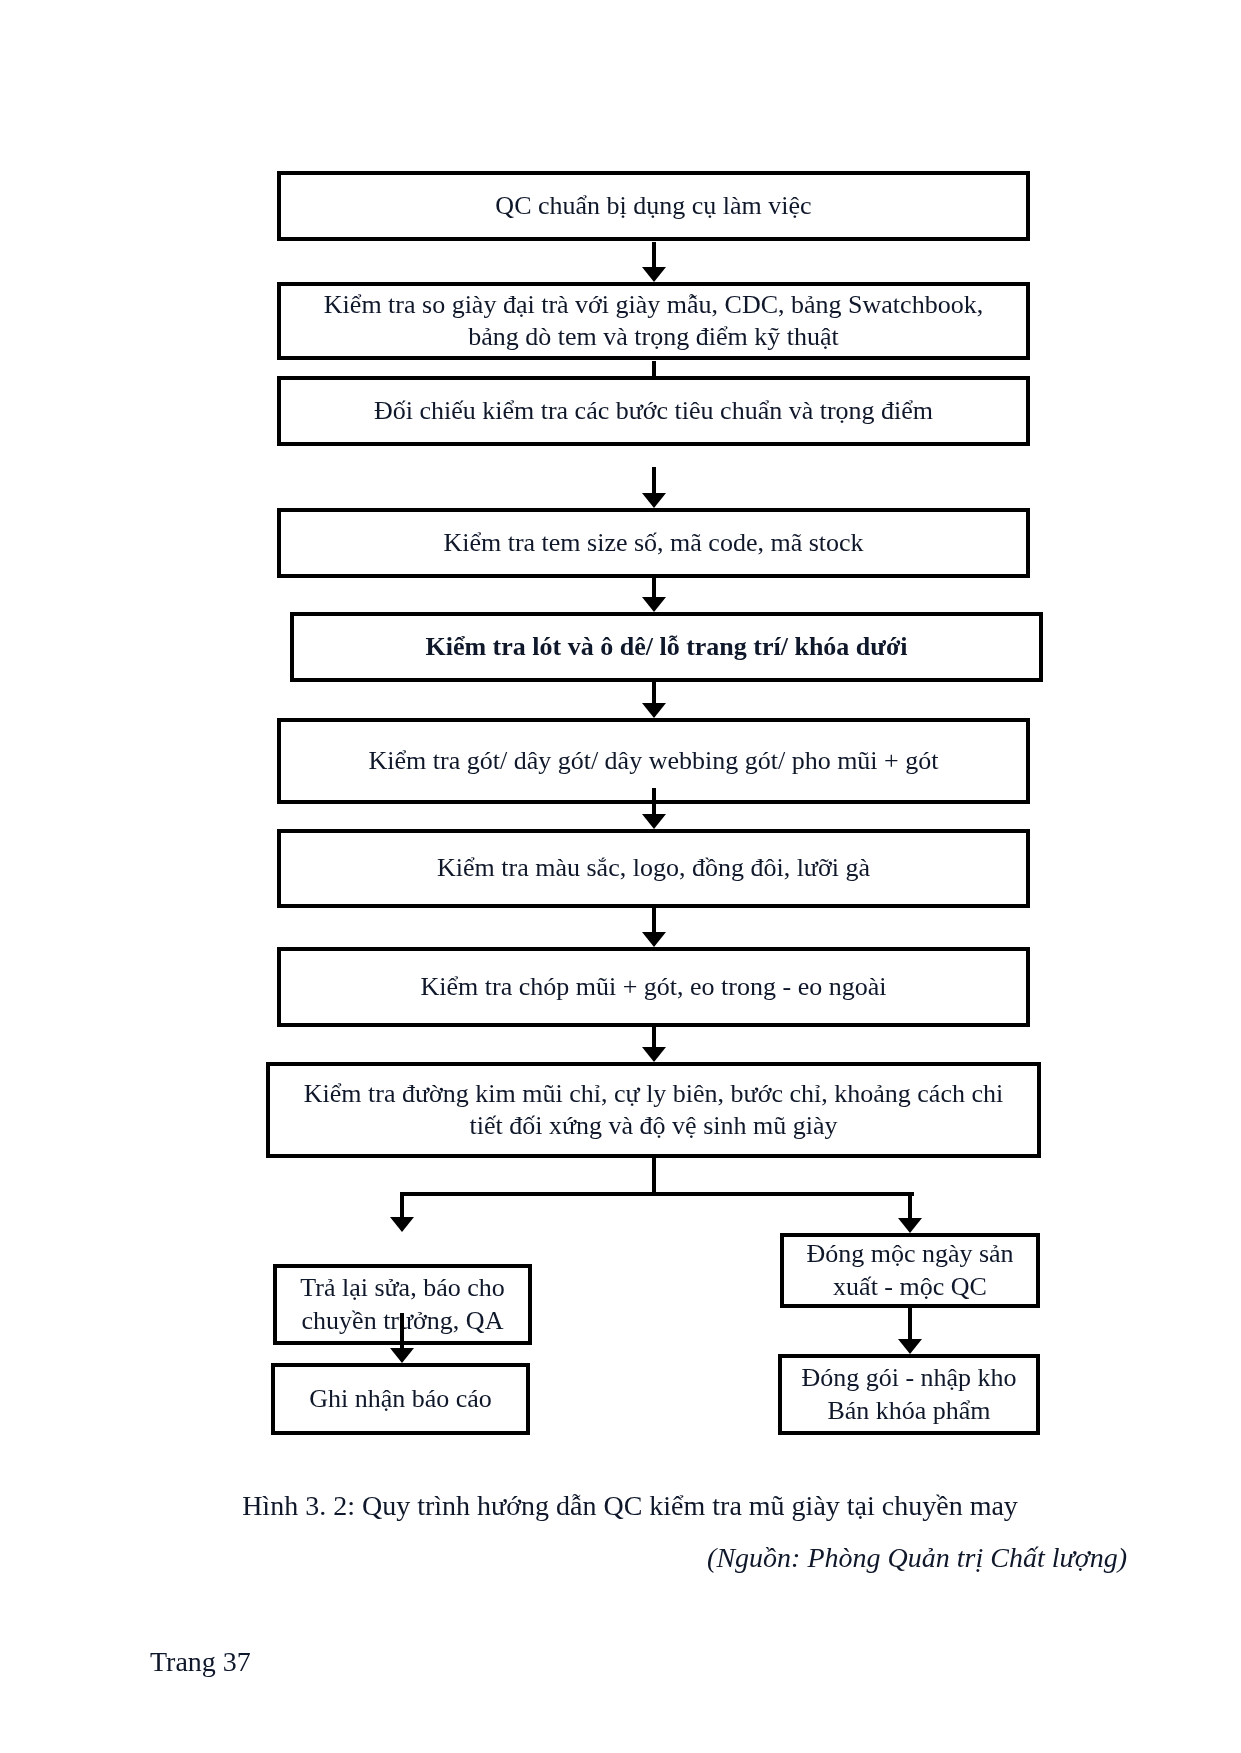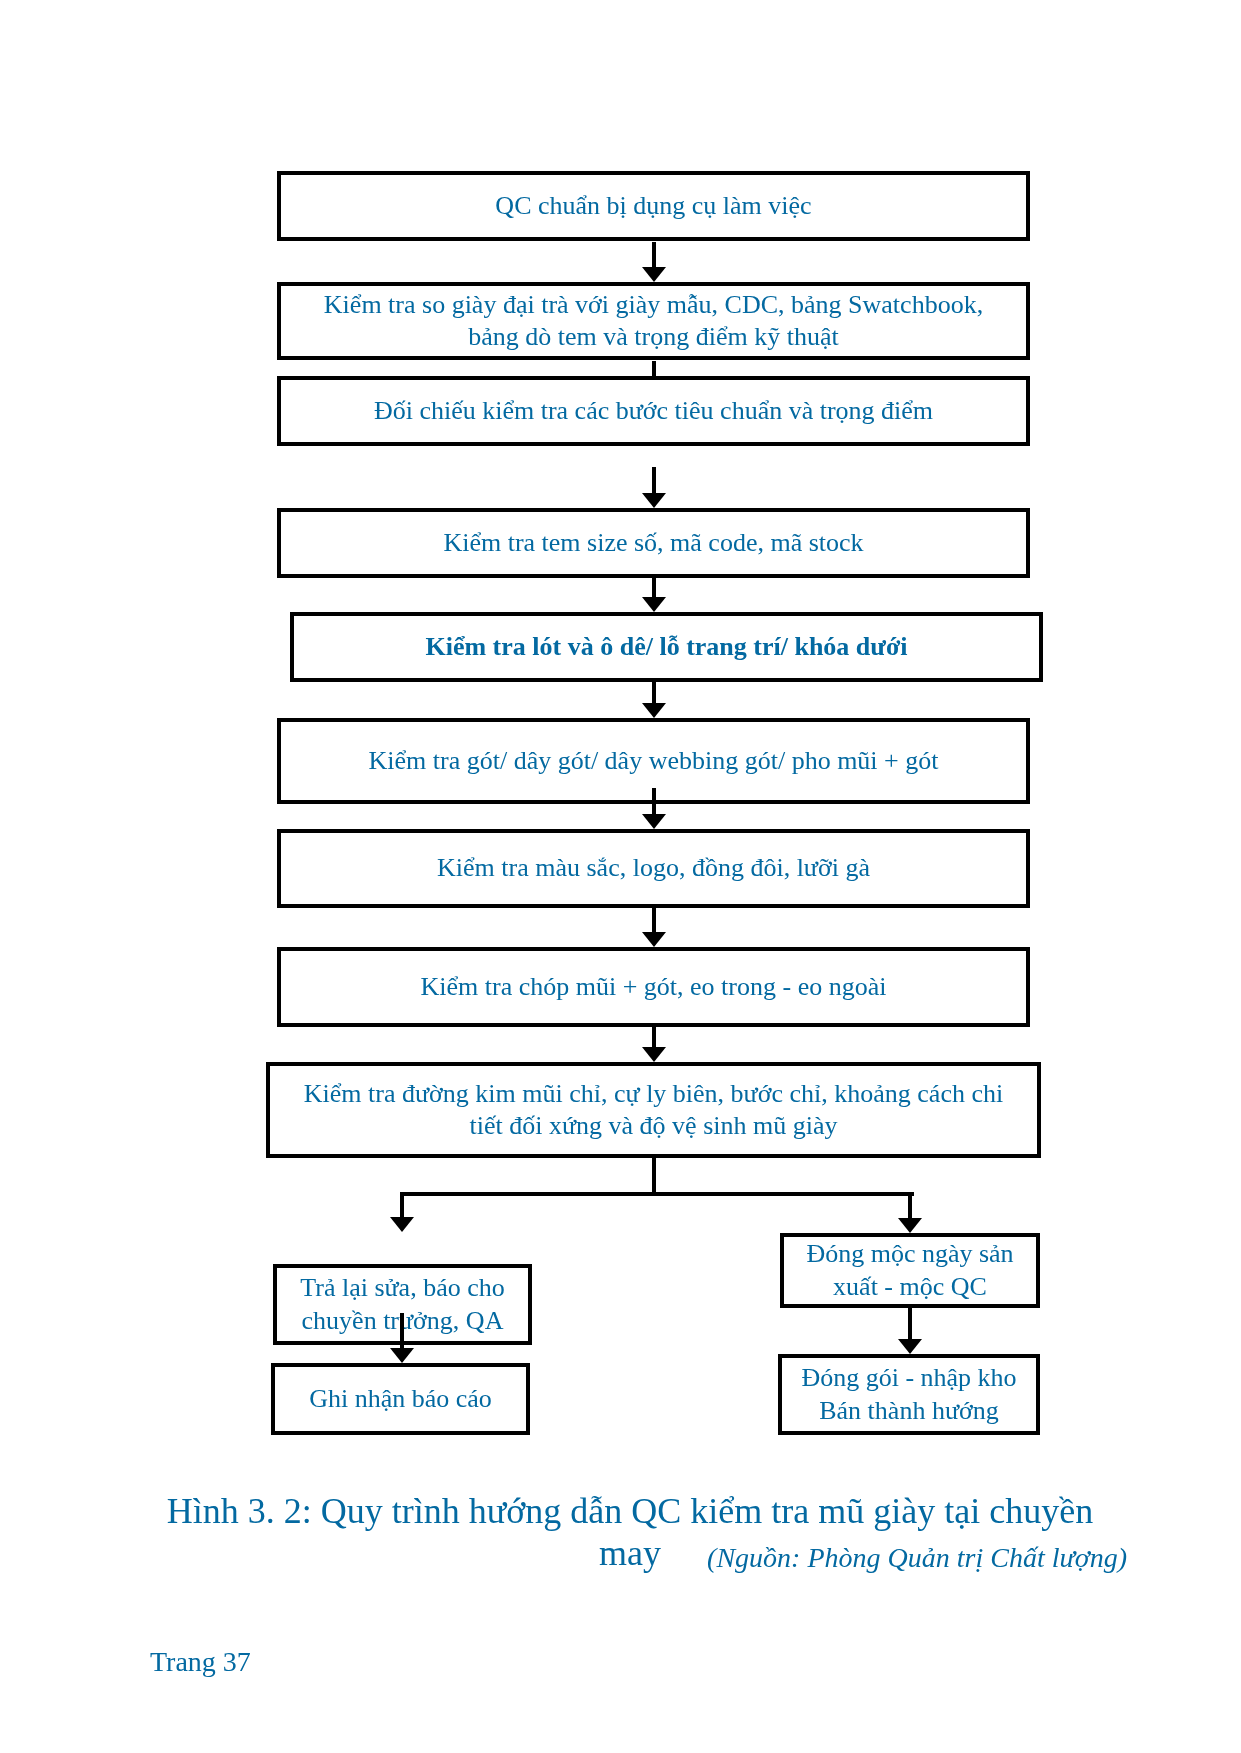--- a/index.html
+++ b/index.html
@@ -2,21 +2,21 @@
 <html><head>
 <meta charset="utf-8">
 <style>
   html, body { margin: 0; padding: 0; background: #ffffff; }
   .page {
     position: relative;
     width: 1241px;
     height: 1753px;
     background: #ffffff;
     font-family: "Liberation Serif", serif;
-    color: #0369a1;
+    color: #0f172a;
     overflow: hidden;
   }
   .fbox {
     position: absolute;
     box-sizing: border-box;
     border: 4px solid #000000;
     background: #ffffff;
     display: flex;
     align-items: center;
     justify-content: center;
@@ -54,21 +54,21 @@
     border-left: 12px solid transparent;
     border-right: 12px solid transparent;
     border-top: 15px solid #000000;
   }
   .line {
     position: absolute;
     background: #000000;
   }
   .caption {
     position: absolute;
-    font-size: 36px;
+    font-size: 28px;
     text-align: center;
   }
   .source {
     position: absolute;
     font-size: 28px;
     font-style: italic;
     text-align: right;
   }
   .footer {
     position: absolute;
@@ -141,20 +141,20 @@
     <div class="box-label">Đóng mộc ngày sản
 xuất - mộc QC</div>
   </div>
 
   <div class="fbox" style="left:271px; top:1363px; width:259px; height:72px;">
     <div class="box-label">Ghi nhận báo cáo</div>
   </div>
   <div class="arrow" style="left:897px; top:1308px; height:46px;"></div>
   <div class="fbox" style="left:778px; top:1354px; width:262px; height:81px;">
     <div class="box-label">Đóng gói - nhập kho
-Bán thành hướng</div>
+Bán khóa phẩm</div>
   </div>
 
   <div class="caption" style="left:150px; top:1490px; width:960px;">Hình 3. 2: Quy trình hướng dẫn QC kiểm tra mũ giày tại chuyền may</div>
   <div class="source" style="left:312px; top:1542px; width:815px;">(Nguồn: Phòng Quản trị Chất lượng)</div>
   <div class="footer" style="left:150px; top:1646px; width:1010px;">Trang 37</div>
 
 </div>
 
 </body></html>

